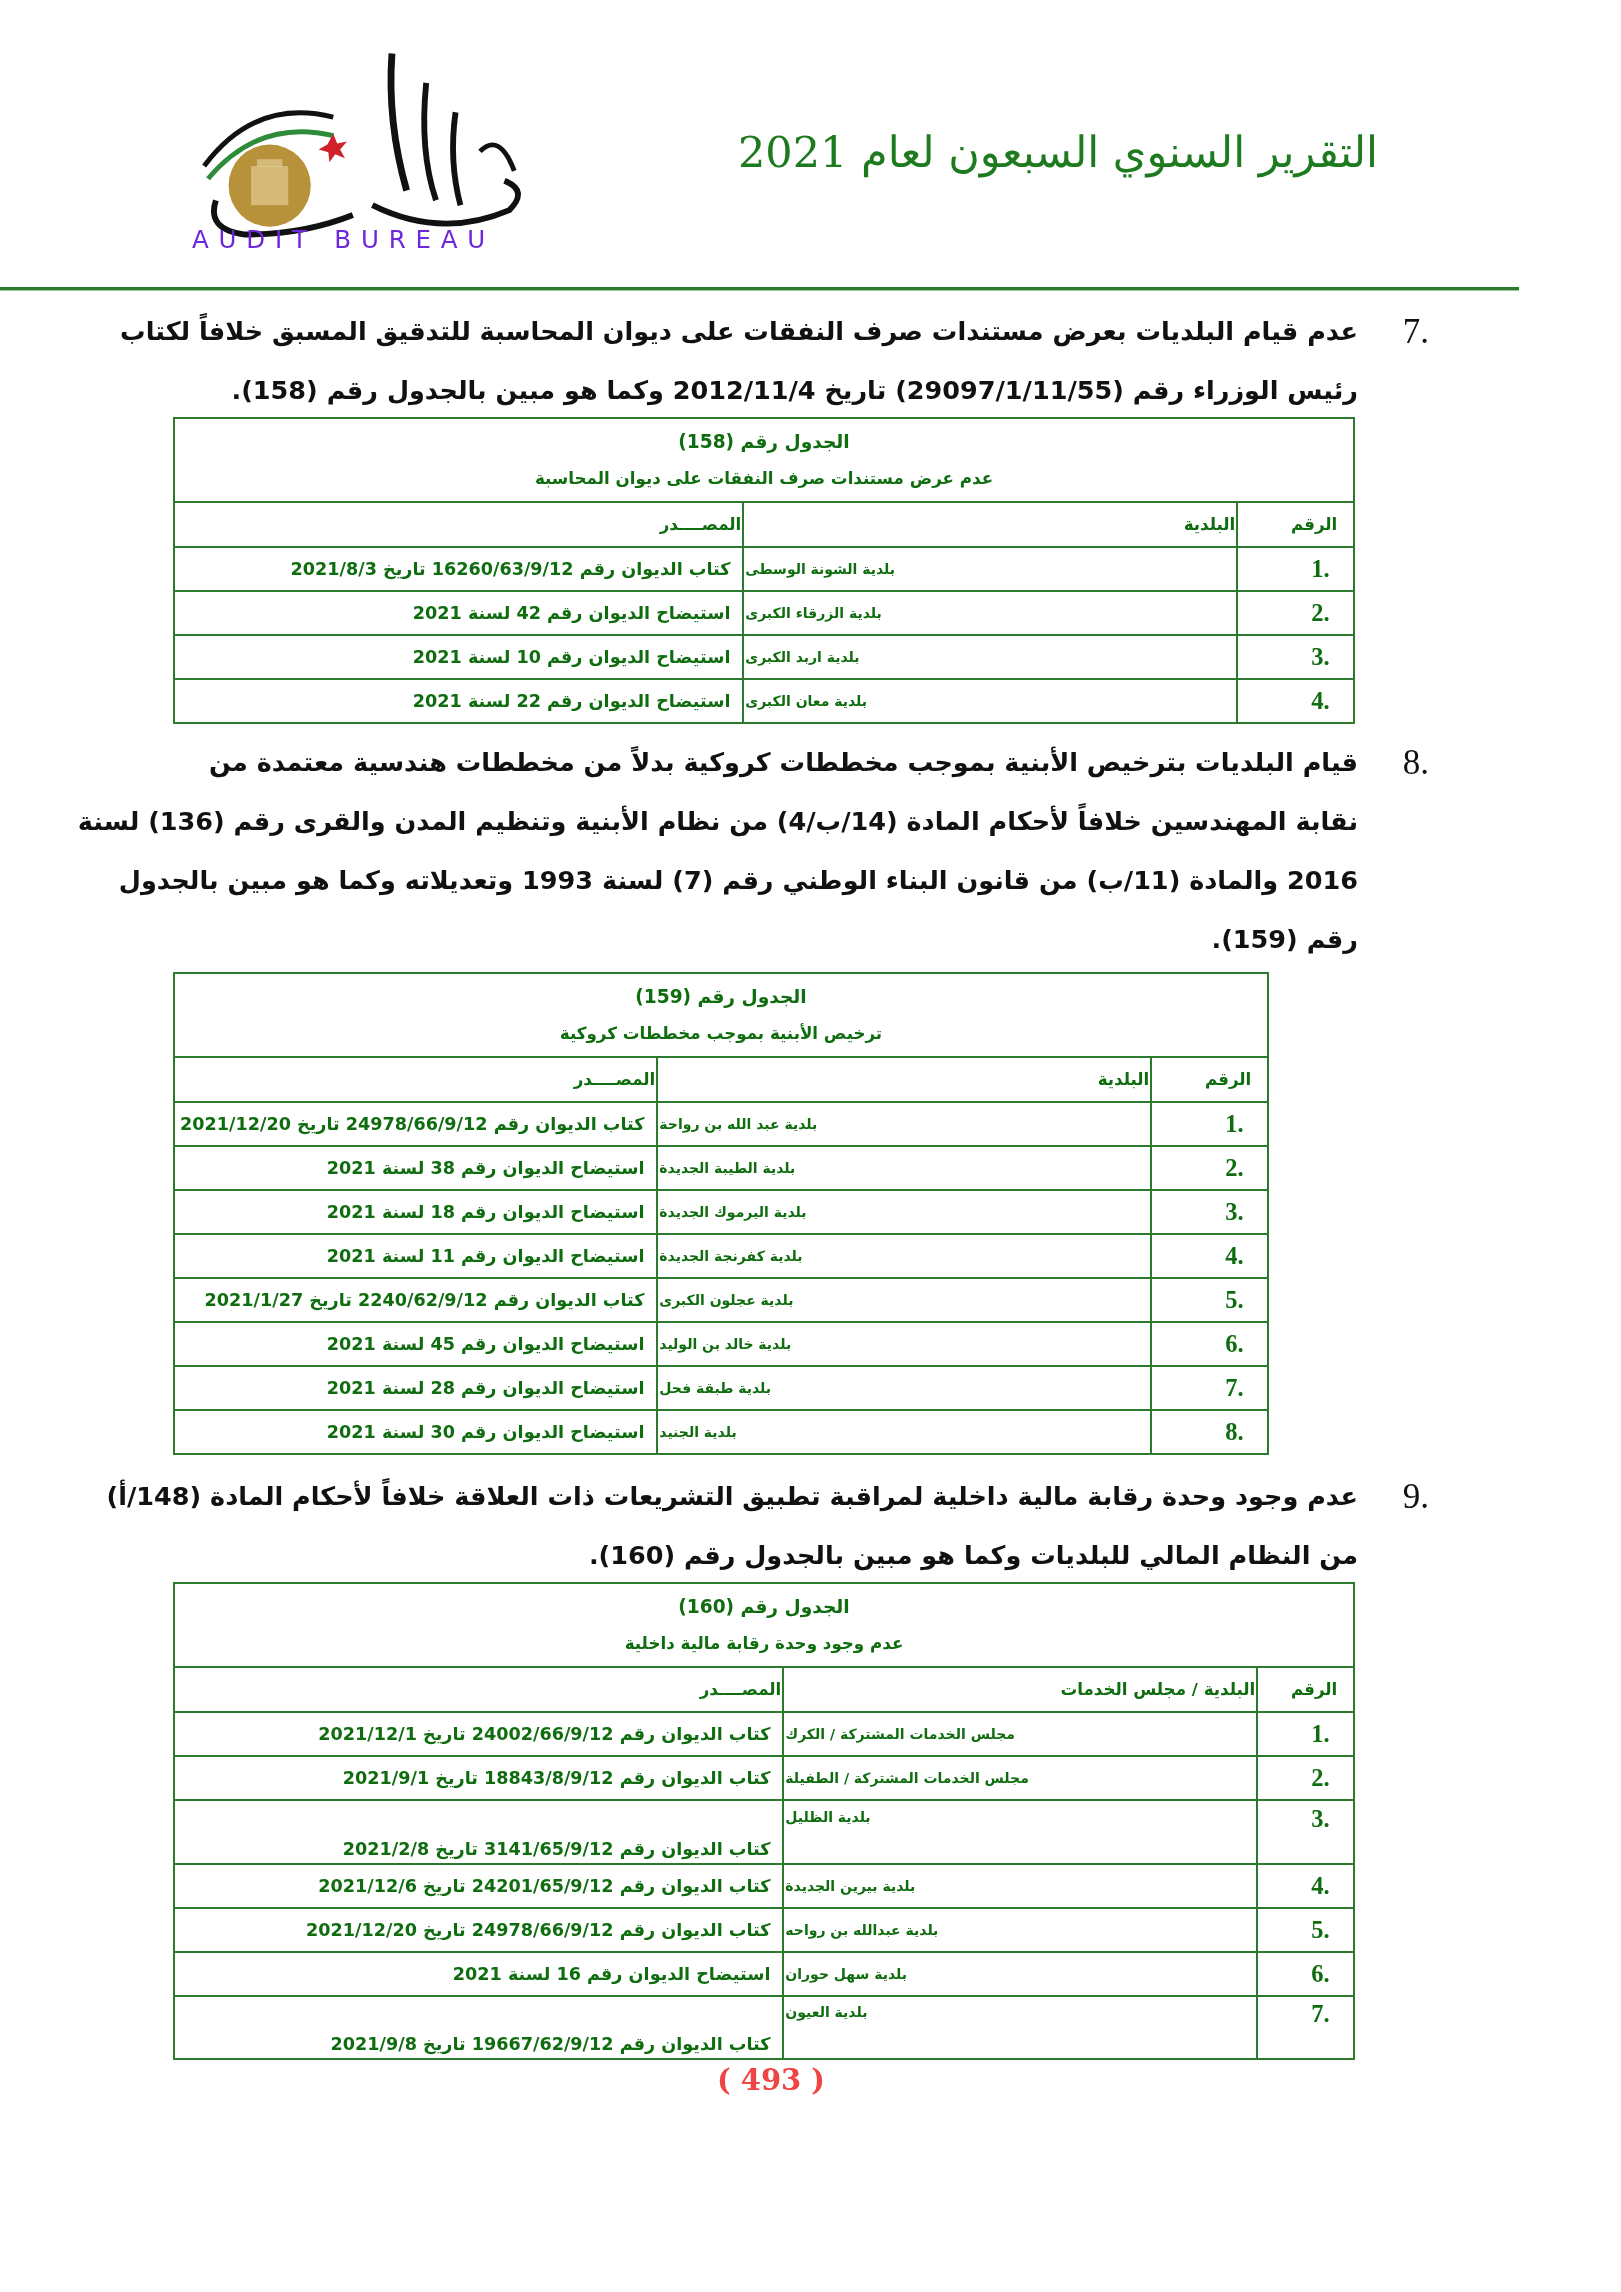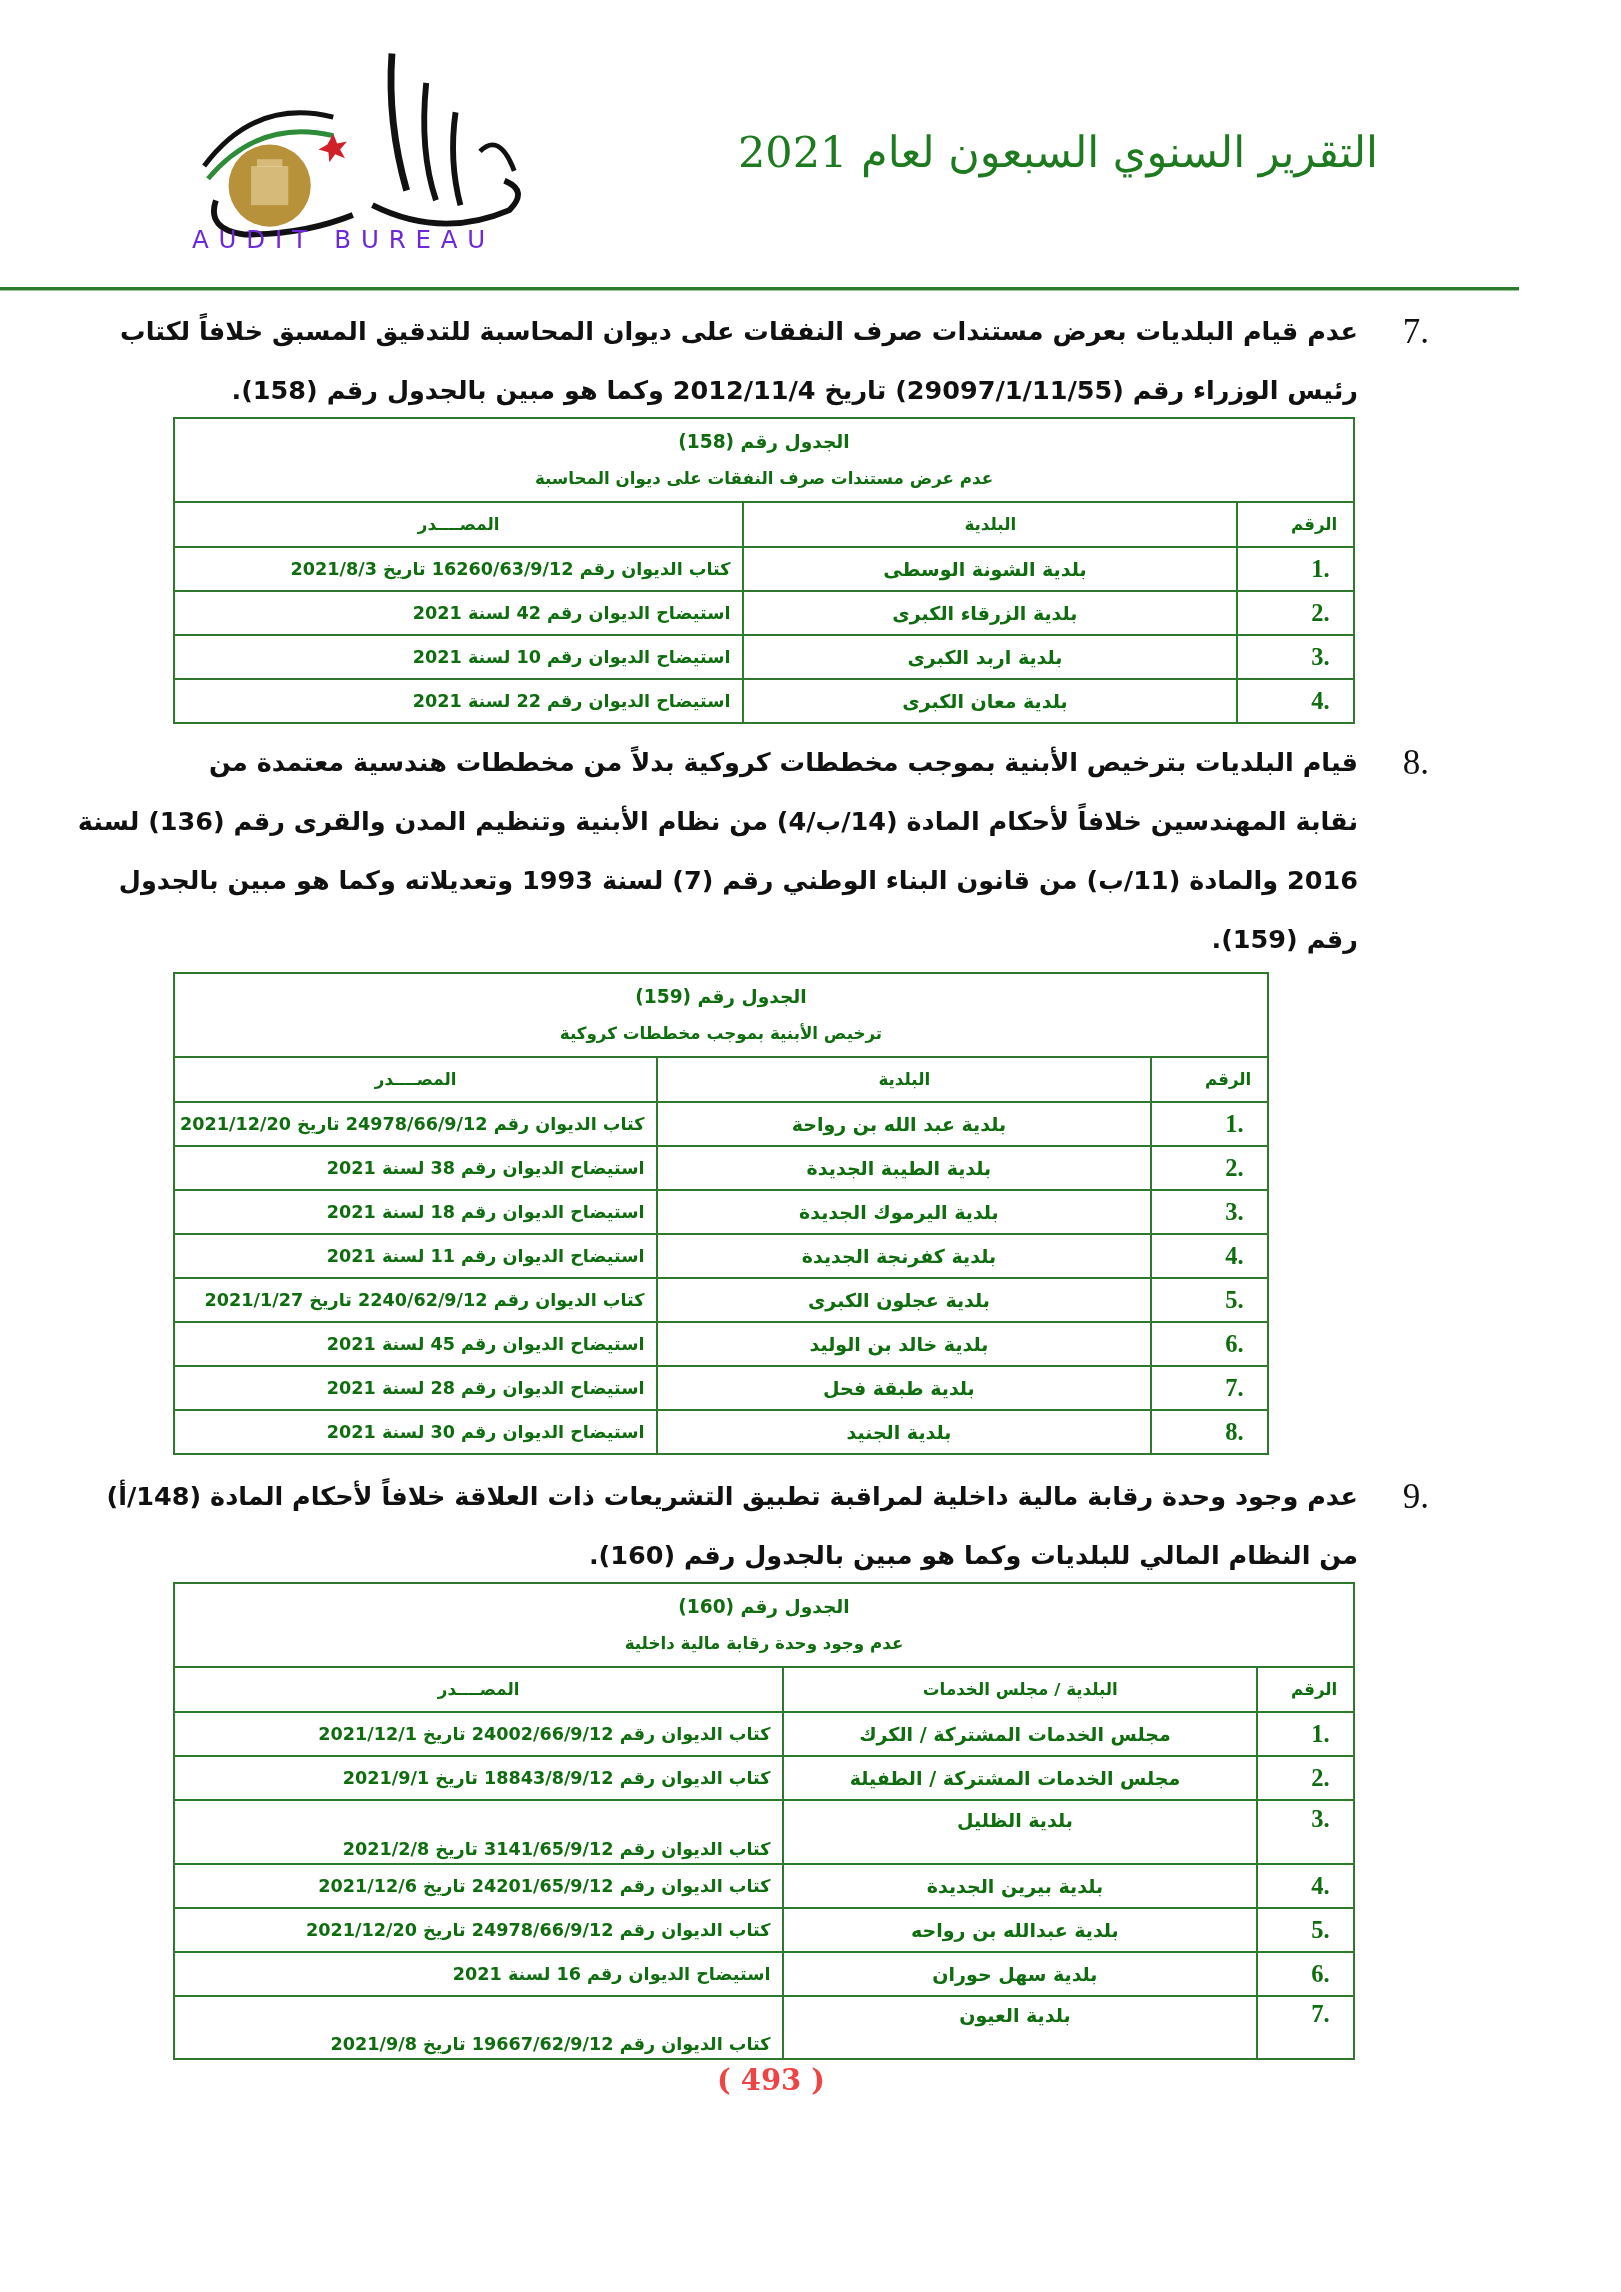--- a/index.html
+++ b/index.html
@@ -13,24 +13,24 @@
 
   .para { position:absolute; direction:rtl; font-family:"DejaVu Sans", sans-serif; font-weight:bold; font-size:25.5px; color:#111; line-height:59px; }
   .para .num { position:absolute; right:-71px; top:0; font-family:"Liberation Serif", serif; font-weight:normal; font-size:35px; color:#111; direction:ltr; }
   .para .line { display:block; white-space:nowrap; text-align:justify; }
   .para .line.last { text-align:right; }
 
   table.dt { position:absolute; border-collapse:collapse; direction:rtl; color:#0f6d0f; font-family:"DejaVu Sans", sans-serif; font-weight:bold;border-radius:30px; }
   table.dt td, table.dt th { border:2px solid #2d7a2d; }
   table.dt .cap td { text-align:center; font-size:16.7px; line-height:37px; padding:3.9px 0; }
   table.dt .cap .t { font-size:18.6px; }
-  table.dt th { font-size:16.7px; font-weight:bold; height:41px; text-align:center; }
+  table.dt th { font-size:16.7px; font-weight:bold; height:41px; text-align:right; }
   table.dt th.num { text-align:right; padding-right:15.7px; }
   table.dt td.num { text-align:right; padding-right:23.5px; font-family:"Liberation Serif", serif; font-size:24.5px; direction:ltr; }
-  table.dt td.mun { text-align:center; padding-right:11.8px; font-size:19px; }
+  table.dt td.mun { text-align:left; padding-right:11.8px; font-size:14px; }
   table.dt td.src { text-align:right; padding-right:11.8px; font-size:17.6px; white-space:nowrap; }
   table.dt tr.row td { height:40px; }
   table.dt tr.row.tall td { height:53px; }
   table.dt tr.row.tall td.mun { vertical-align:top; padding-top:7.8px; }
   table.dt tr.row.tall td.num { vertical-align:top; padding-top:3.9px; }
   table.dt tr.row.tall td.src { vertical-align:bottom; padding-bottom:3.9px; }
 
   .page-num { position:absolute; left:0; width:1542px; top:2063px; text-align:center; font-family:"DejaVu Serif", serif; font-weight:bold; font-size:29px; color:#ef4444; }
 </style>
 </head>

